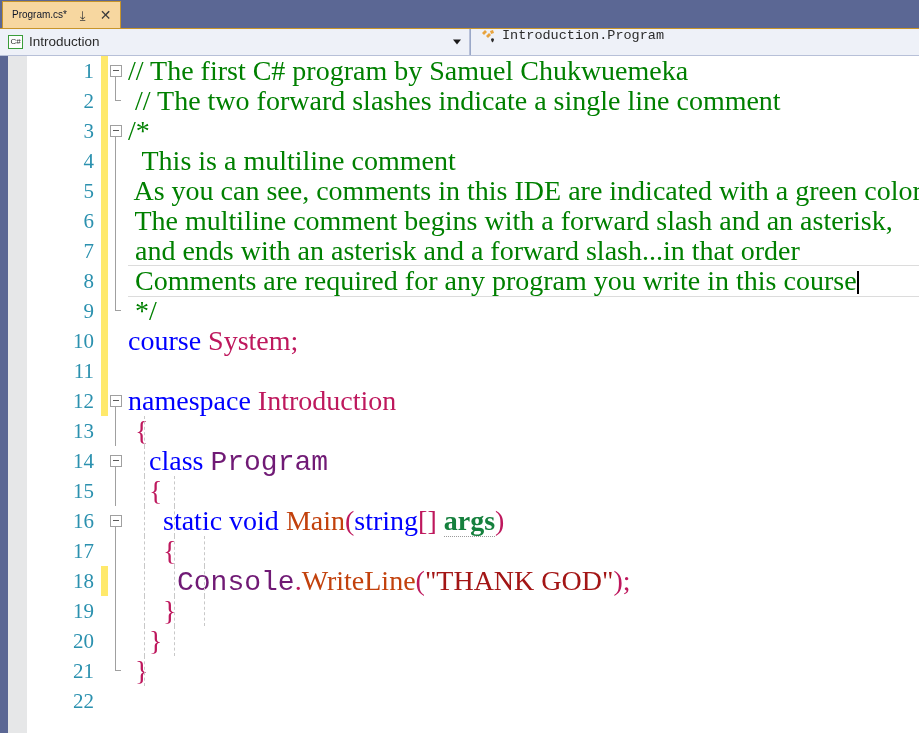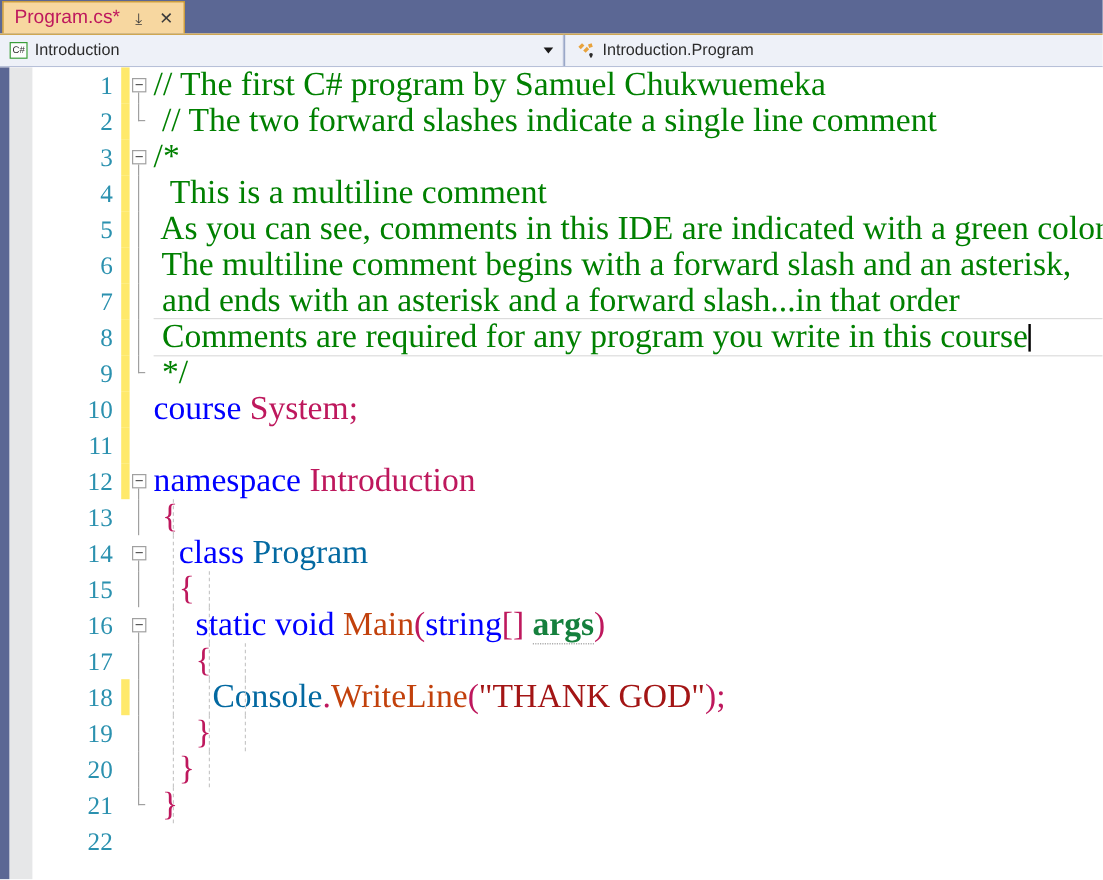--- a/index.html
+++ b/index.html
@@ -30,22 +30,22 @@
     background: #f7d7a0;
     border: 1px solid #c8952a;
     border-bottom: none;
     box-sizing: border-box;
     display: flex;
     align-items: center;
     padding: 0 7px 0 9px;
     gap: 8px;
   }
   #doc-tab .tab-title {
-    font-size: 16px;
-    color: #be185d;
+    font-size: 10px;
+    color: #0f172a;
     white-space: nowrap;
     line-height: 1;
   }
   .tab-btn {
     width: 15px; height: 15px;
     position: relative;
     flex: none;
   }
   .pin-glyph {
     font-size: 13px;
@@ -80,24 +80,24 @@
     display: flex;
     align-items: center;
     padding-left: 8px;
     box-sizing: border-box;
     position: relative;
     border-right: 1px solid #b7c0d8;
   }
   #nav-member-combo {
     flex: 1;
     display: flex;
-    align-items: center;
     padding-left: 9px;
     box-sizing: border-box;
     border-left: 1px solid #9aa8c8;
+    font-family: Liberation Mono, monospace;
   }
   .nav-label {
     font-size: 13.5px;
     color: #2b2b2b;
     margin-left: 6px;
     line-height: 1;
     white-space: nowrap;
   }
   .cs-icon {
     width: 15px; height: 14px;
@@ -194,21 +194,21 @@
     line-height: 30px;
     color: #000000;
     white-space: pre;
     position: relative;
     height: 30px;
   }
 
   
   .cmt  { color: #008000; }
   .kw   { color: #0000ff; }
-  .typ  { color: #0369a1; }
+  .typ  { color: #701a75; font-family: Liberation Mono, monospace; }
   .mth  { color: #c2410c; }
   .str  { color: #a31515; }
   .prm  { color: #15803d; border-bottom: 1px dotted #9a9a9a; font-weight: bold; }
   .pln  { color: #be185d; }
 
   
   .fold-box {
     position: absolute;
     left: 2px; top: 9px;
     width: 12px; height: 12px;

